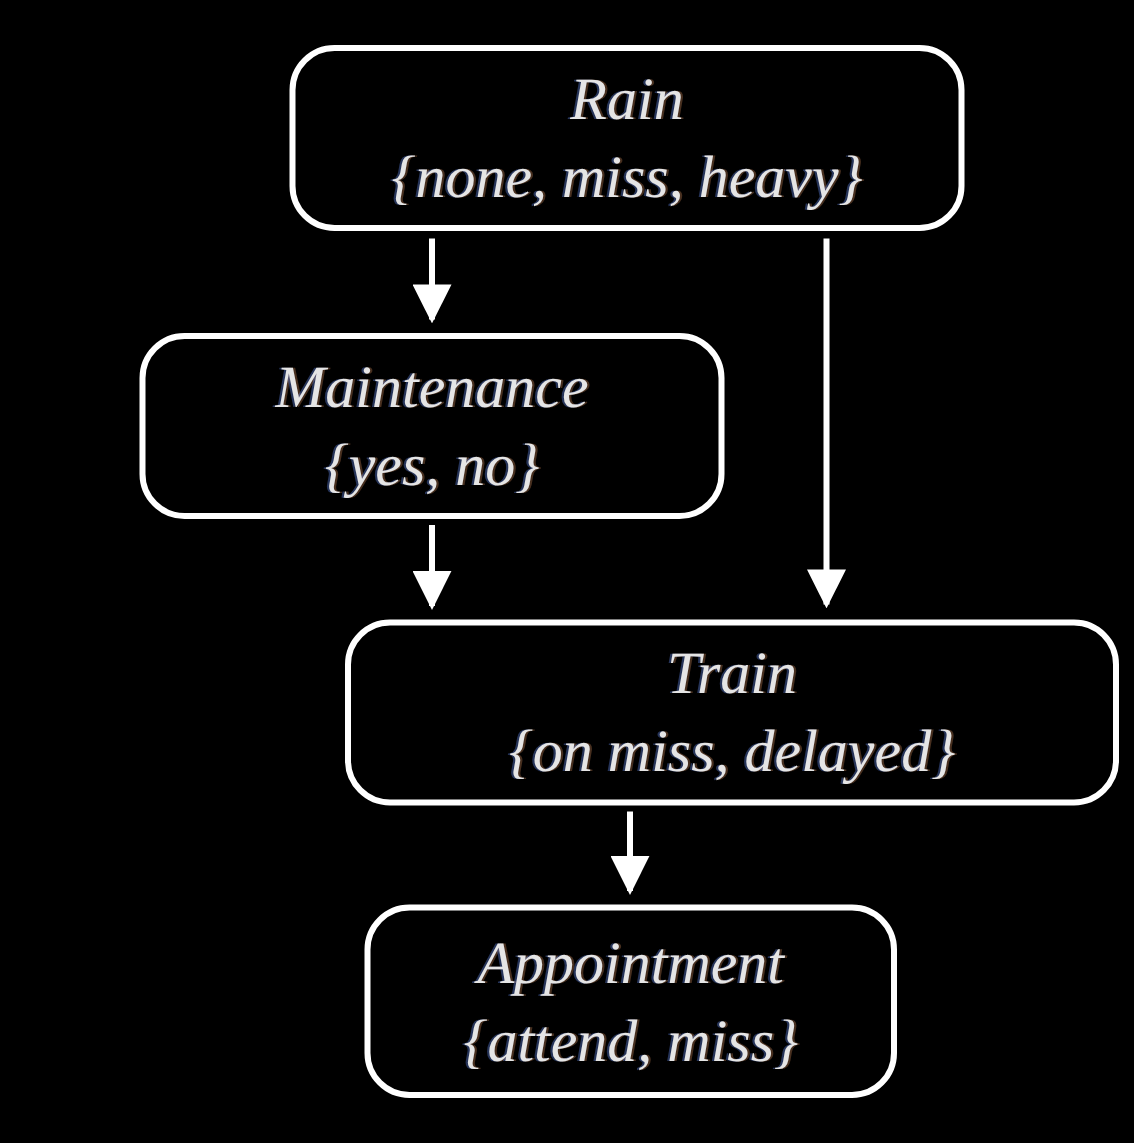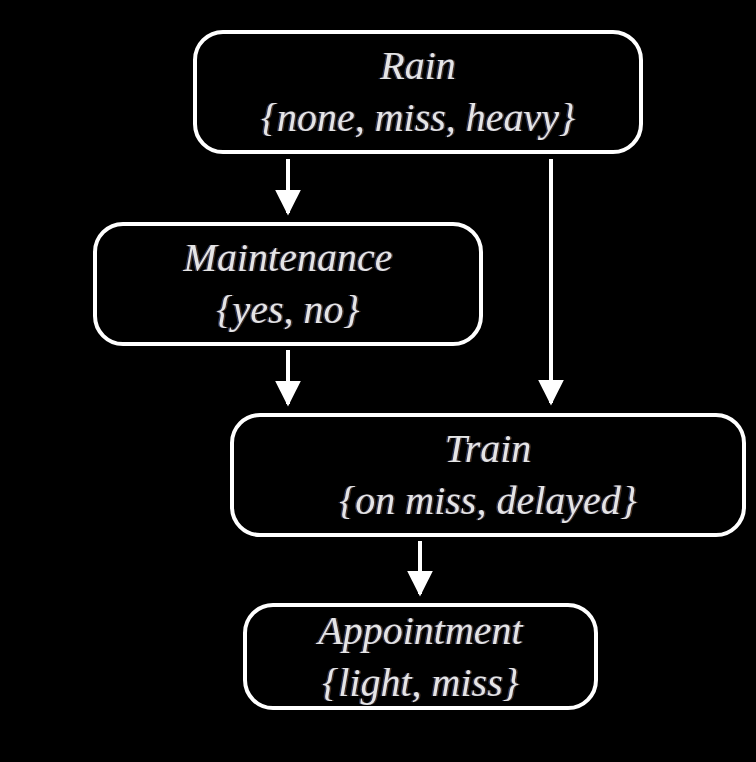--- a/index.html
+++ b/index.html
@@ -37,21 +37,21 @@
     text-align: center;
     font-style: italic;
     font-size: 40px;
     line-height: 52px;
     
     text-shadow: -1.5px 0 0 rgba(110, 150, 255, 0.35), 1.5px 0 0 rgba(255, 170, 110, 0.28);
   }
   .node-rain        { left: 193px; top:  30px; width: 450px; height: 124px; }
   .node-maintenance { left:  93px; top: 222px; width: 390px; height: 124px; }
   .node-train       { left: 198px; top: 413px; width: 516px; height: 124px; margin-left: 32px; }
-  .node-appointment { left: 243px; top: 603px; width: 355px; height: 107px; }
+  .node-appointment { left: 243px; top: 603px; width: 355px; height: 129px; }
   .node-label, .node-domain {
     white-space: nowrap;
   }
 </style>
 </head>
 <body>
 
 <div class="canvas">
 
   <svg class="edges" viewBox="0 0 756 762" xmlns="http://www.w3.org/2000/svg">
@@ -76,16 +76,16 @@
     <div class="node-domain">{yes, no}</div>
   </div>
 
   <div class="node node-train">
     <div class="node-label">Train</div>
     <div class="node-domain">{on miss, delayed}</div>
   </div>
 
   <div class="node node-appointment">
     <div class="node-label">Appointment</div>
-    <div class="node-domain">{light, miss}</div>
+    <div class="node-domain">{attend, miss}</div>
   </div>
 
 </div>
 
 </body></html>

